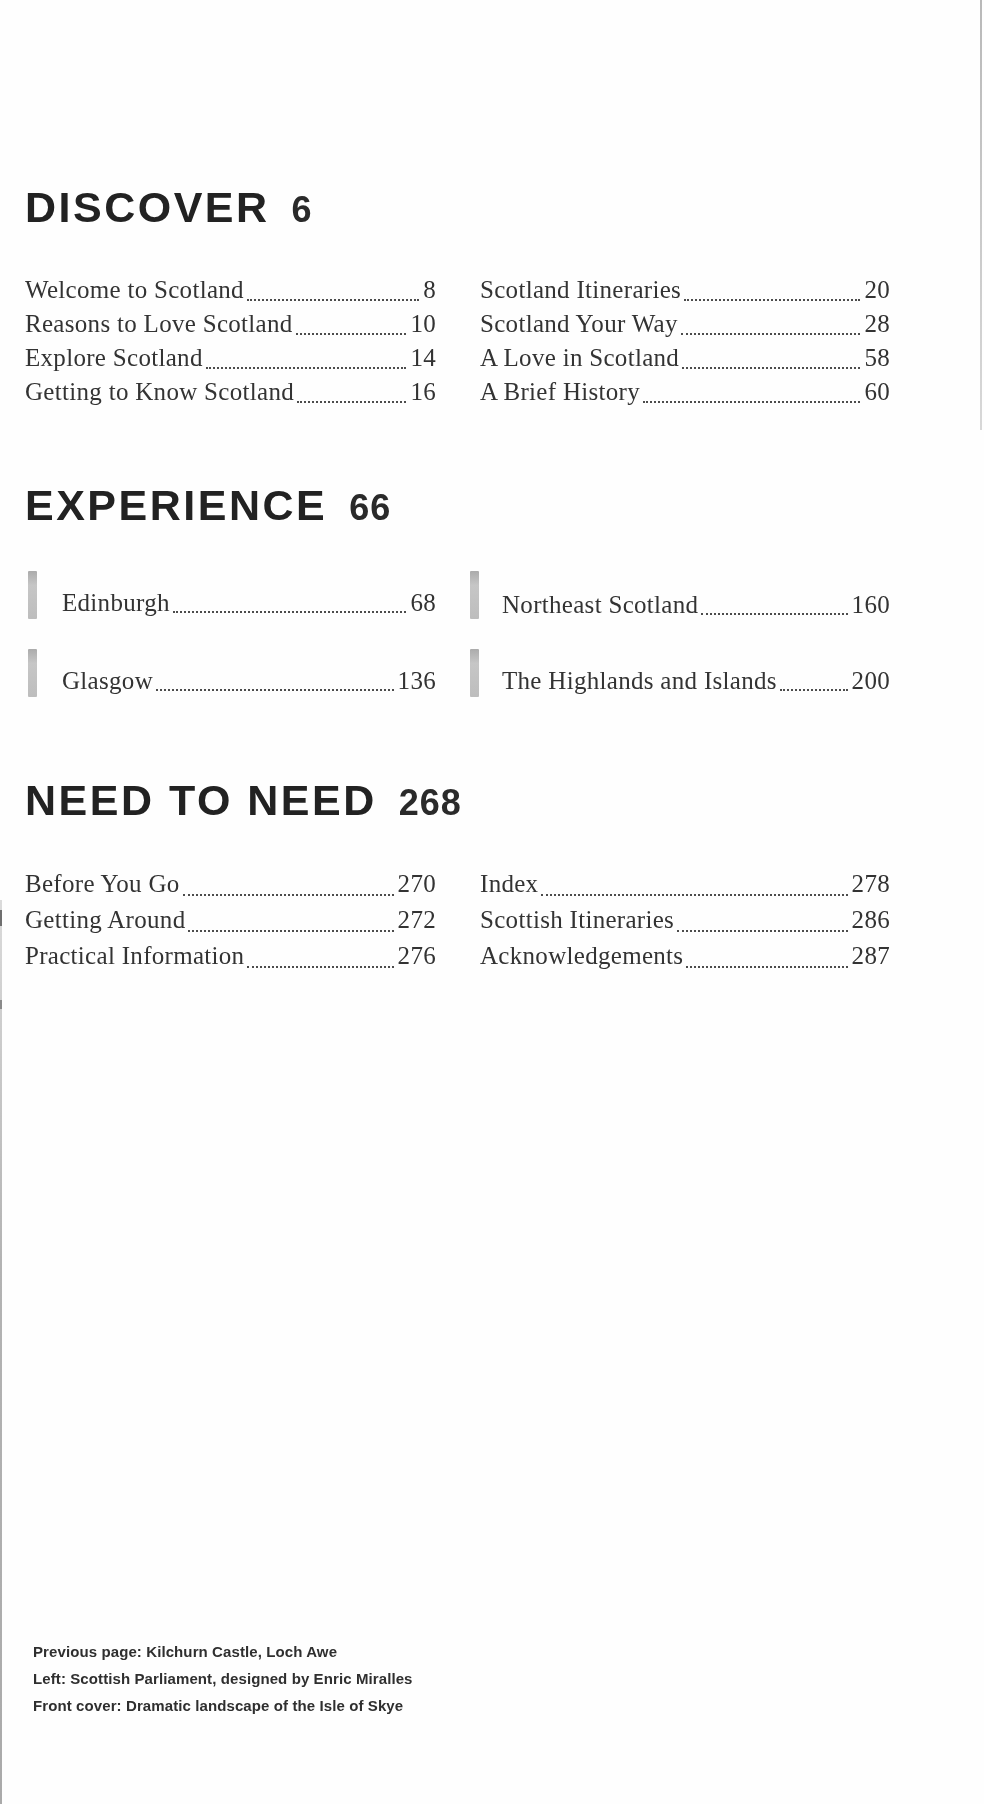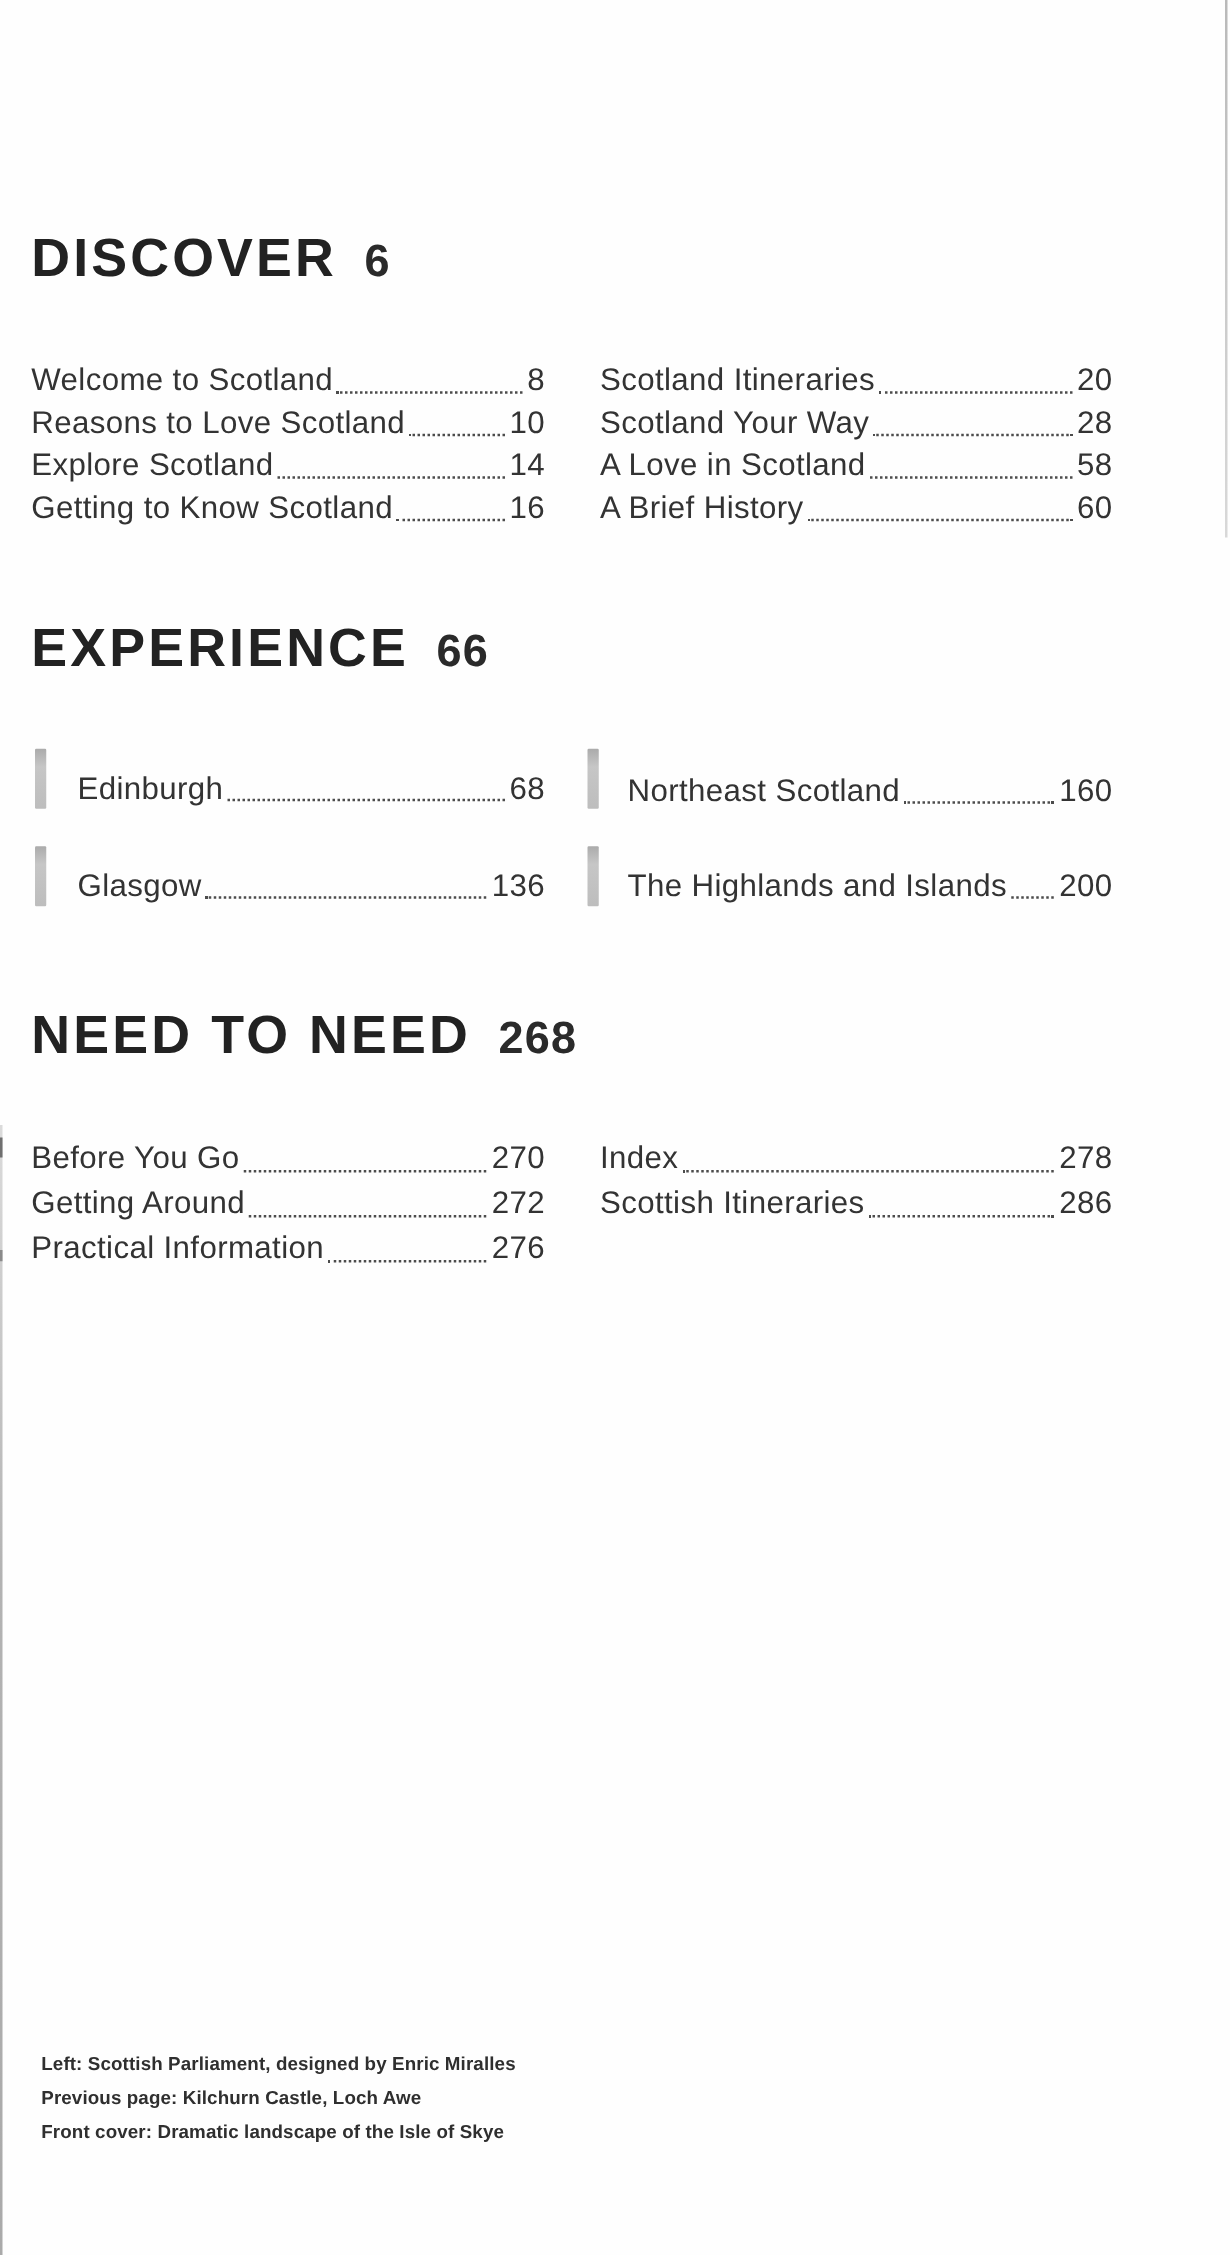--- a/index.html
+++ b/index.html
@@ -64,21 +64,22 @@
     letter-spacing: 1px;
     margin-left: 22px;
     color: #2a2a2a;
   }
   .h-discover { margin-top: 186px; }
   .h-experience { margin-top: 75px; }
   .h-ntk { margin-top: 82px; }
 
   .cols {
     display: flex;
-    margin-top: 58px;
+    margin-top: 44px;
+    font-family: Liberation Serif, serif;
   }
   .col-left  { width: 411px; }
   .col-gap   { width: 34px; flex: none; }
   .col-right { width: 420px; }
   .col-right.plain { padding-left: 10px; box-sizing: border-box; }
 
   .toc-row {
     display: flex;
     align-items: baseline;
     line-height: 34px;
@@ -296,23 +297,28 @@
         <div class="toc-row">
           <span class="label">Index</span>
           <span class="dots"></span>
           <span class="pgnum">278</span>
         </div>
         <div class="toc-row">
           <span class="label">Scottish Itineraries</span>
           <span class="dots"></span>
           <span class="pgnum">286</span>
         </div>
+        <div class="toc-row">
+          <span class="label">Acknowledgements</span>
+          <span class="dots"></span>
+          <span class="pgnum">287</span>
+        </div>
       </div>
     </div>
 
   </div>
 
   <div class="credits">
+    <div>Previous page: Kilchurn Castle, Loch Awe</div>
     <div>Left: Scottish Parliament, designed by Enric Miralles</div>
-    <div>Previous page: Kilchurn Castle, Loch Awe</div>
     <div>Front cover: Dramatic landscape of the Isle of Skye</div>
   </div>
 </div>
 
 </body></html>

